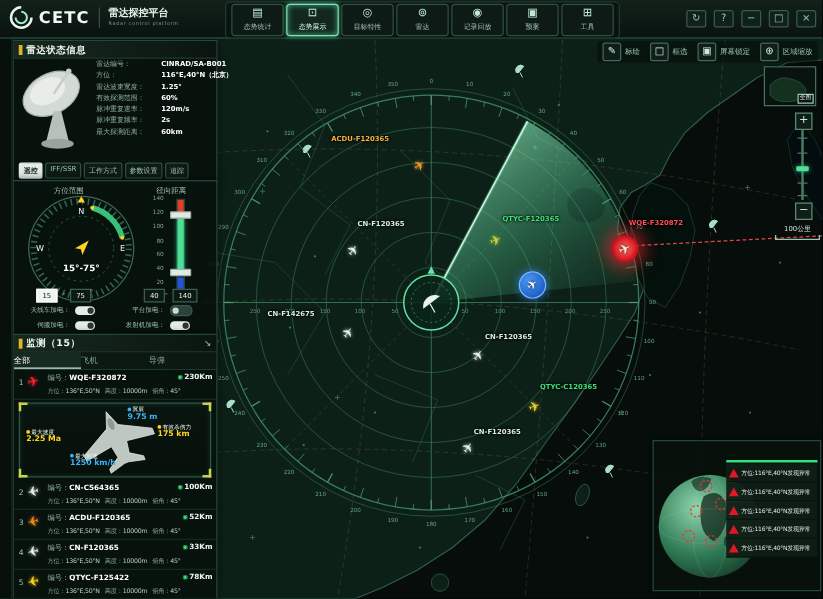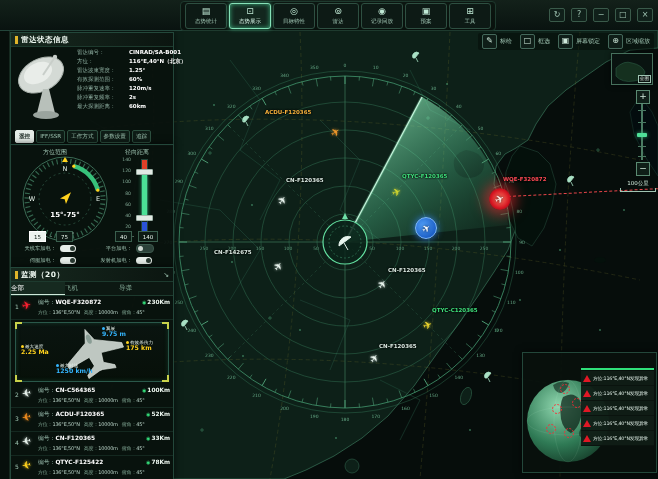--- a/index.html
+++ b/index.html
@@ -453,20 +453,32 @@
         <span class="pg" style="transform: rotate(-20deg); color: rgb(232, 210, 46); text-shadow: rgb(232, 210, 46) 0px 0px 3px;">✈</span>
         <div class="ac-label" style="left: 11px; top: -11px; color: rgb(63, 224, 124);">QTYC-C120365</div>
       </div>
       <div class="ac" style="left: 375px; top: 358px;">
         <span class="pg" style="transform: rotate(-55deg); color: rgb(233, 244, 238); text-shadow: rgb(233, 244, 238) 0px 0px 3px;">✈</span>
         <div class="ac-label" style="left: 11px; top: -8px; color: rgb(220, 235, 227);">CN-F120365</div>
       </div>
     </div>
 
   <div class="topbar">
+    <div class="brand">
+      <svg width="20" height="20" viewBox="0 0 22 22">
+        <path d="M11,2 A9,9 0 1 0 20,11" fill="none" stroke="#e8f4ee" stroke-width="2.2"></path>
+        <path d="M11,6 A5,5 0 1 1 6,11" fill="none" stroke="#9fe8c8" stroke-width="1.8"></path>
+      </svg>
+      <span class="brand-name">CETC</span>
+      <span class="brand-divider"></span>
+      <span class="brand-titles">
+        <span class="brand-title">雷达探控平台</span>
+        <span class="brand-sub">Radar control platform</span>
+      </span>
+    </div>
     <div class="nav-wrap" id="nav-tabs">
         <div class="tab">
           <span class="ticon">▤</span>
           <span class="tlabel">态势统计</span>
         </div>
         <div class="tab active">
           <span class="ticon">⊡</span>
           <span class="tlabel">态势展示</span>
         </div>
         <div class="tab">
@@ -638,21 +650,21 @@
         <div class="trow">
           <span class="tglabel">发射机加电：</span>
           <div class="pill on"></div>
         </div>
       </div>
   </div>
 
   <div class="panel" id="panel-monitor">
     <div class="phead">
       <span class="hbar"></span>
-      <span class="htitle">监测（20）</span>
+      <span class="htitle">监测（15）</span>
       <span class="hspacer"></span>
       <span class="hicon">↘</span>
     </div>
     <div id="monitor-tabs">
         <div class="mtab active">全部</div>
         <div class="mtab">飞机</div>
         <div class="mtab">导弹</div>
       </div>
     <div id="monitor-body">
       <div class="mitem">

